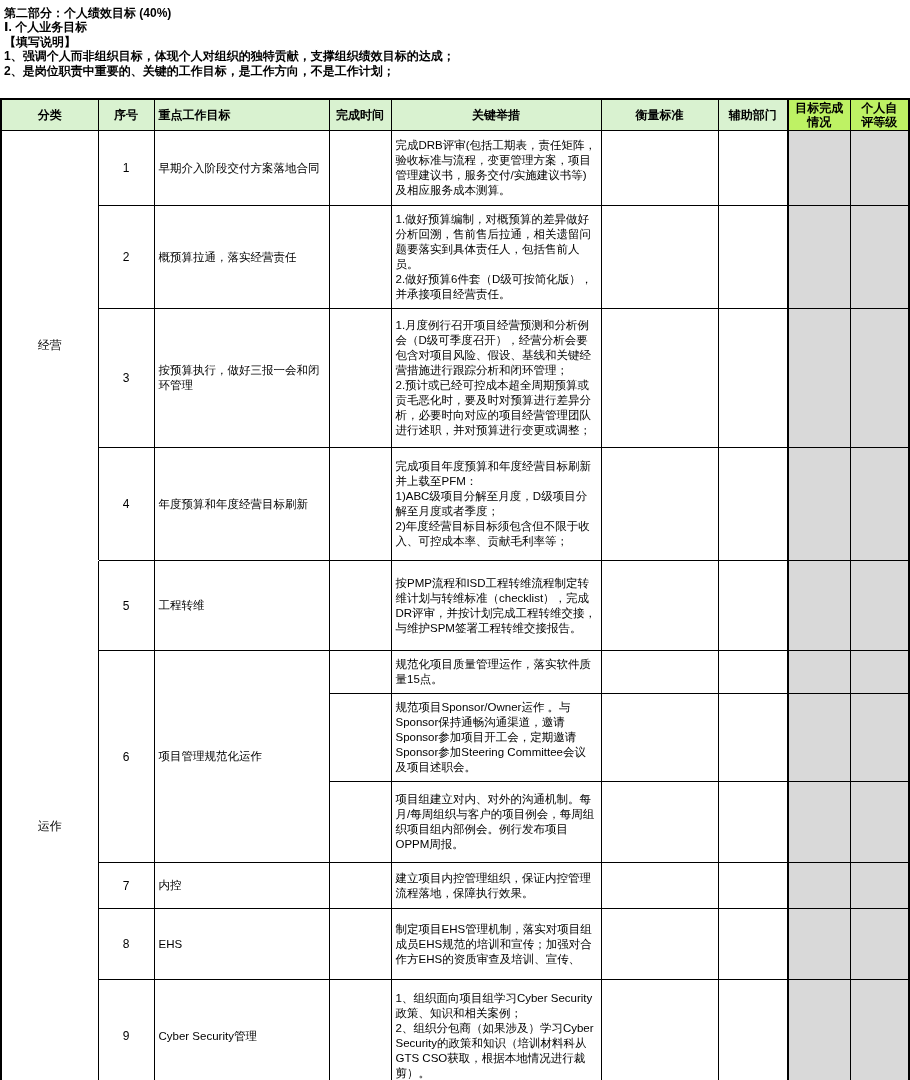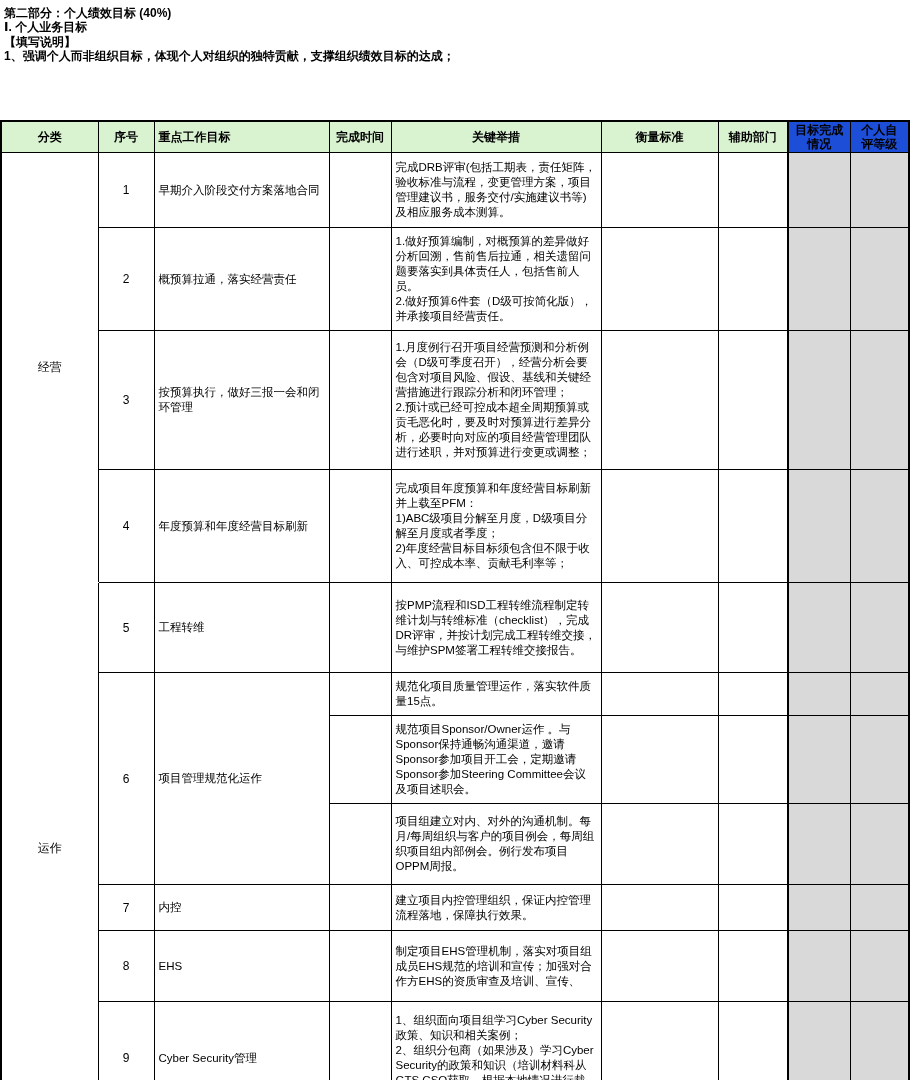--- a/index.html
+++ b/index.html
@@ -2,38 +2,38 @@
 <html><head>
 <meta charset="utf-8">
 <style>
   html,body { margin:0; padding:0; background:#fff; }
   body {
     width:910px; height:1080px; overflow:hidden;
     font-family:"Liberation Sans","DejaVu Sans",sans-serif;
     color:#000;
   }
   .intro {
-    box-sizing:border-box; height:120px; padding:6px 0 8px 4px;
+    box-sizing:border-box; height:98px; padding:6px 0 8px 4px;
     font-size:12px; font-weight:bold; line-height:14.4px;
   }
   .intro div { white-space:nowrap; }
   table.goals {
     border-collapse:collapse; table-layout:fixed;
     width:908px; border:2px solid #000;
   }
   td,th {
     border:1px solid #000; padding:0; box-sizing:border-box;
     overflow:hidden; vertical-align:middle; font-weight:normal;
   }
   th {
     font-size:12px; font-weight:bold; text-align:center;
     background:#d9f2d0; line-height:14px; padding:1px 5px;
   }
   th.hgoal { text-align:left; padding-left:4px;margin-top:45px; }
-  th.hcomp, th.hrate { background:#1d4ed8;margin-top:32px; }
+  th.hcomp, th.hrate { background:#bef264;margin-top:32px; }
   td.comp, td.rate { background:#d9d9d9; }
   th.hcomp, td.comp { border-left-width:2px; }
   td.cat { text-align:center; font-size:12px; }
   td.cat1 { border-bottom-color:#ffffff; }
   td.cat2 { border-top-color:#ffffff; }
   td.no  { text-align:center; font-size:12px; }
   td.goal { font-size:11.5px; line-height:15px; padding:2px 4px; text-align:left; }
   td.meas { font-size:11.5px; line-height:15px; padding:6px 4px; text-align:left; white-space:pre-wrap; }
   tr.hr  { height:30px; }
   tr.r1  { height:75px; }
@@ -49,20 +49,21 @@
   tr.r11 { height:114px; }
 </style>
 </head>
 <body>
 
 <div class="intro">
   <div>第二部分：个人绩效目标 (40%)</div>
   <div>Ⅰ. 个人业务目标</div>
   <div>【填写说明】</div>
   <div>1、强调个人而非组织目标，体现个人对组织的独特贡献，支撑组织绩效目标的达成；</div>
+  <div>2、是岗位职责中重要的、关键的工作目标，是工作方向，不是工作计划；</div>
 </div>
 
 <table class="goals">
   <colgroup>
     <col style="width:97px">
       <col style="width:56px">
       <col style="width:175px">
     <col style="width:62px">
       <col style="width:210px">
       <col style="width:117px">

